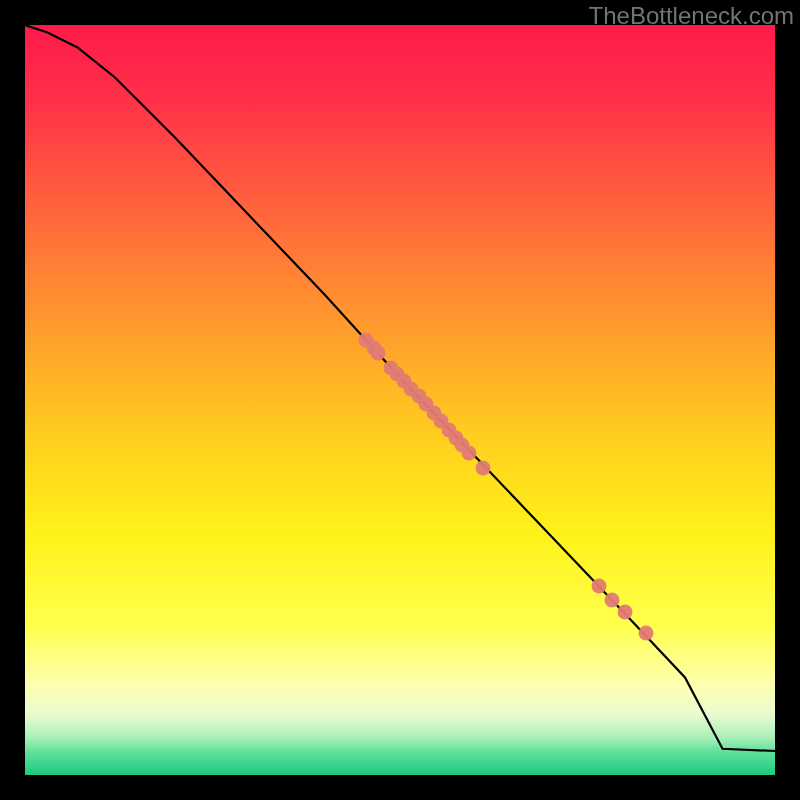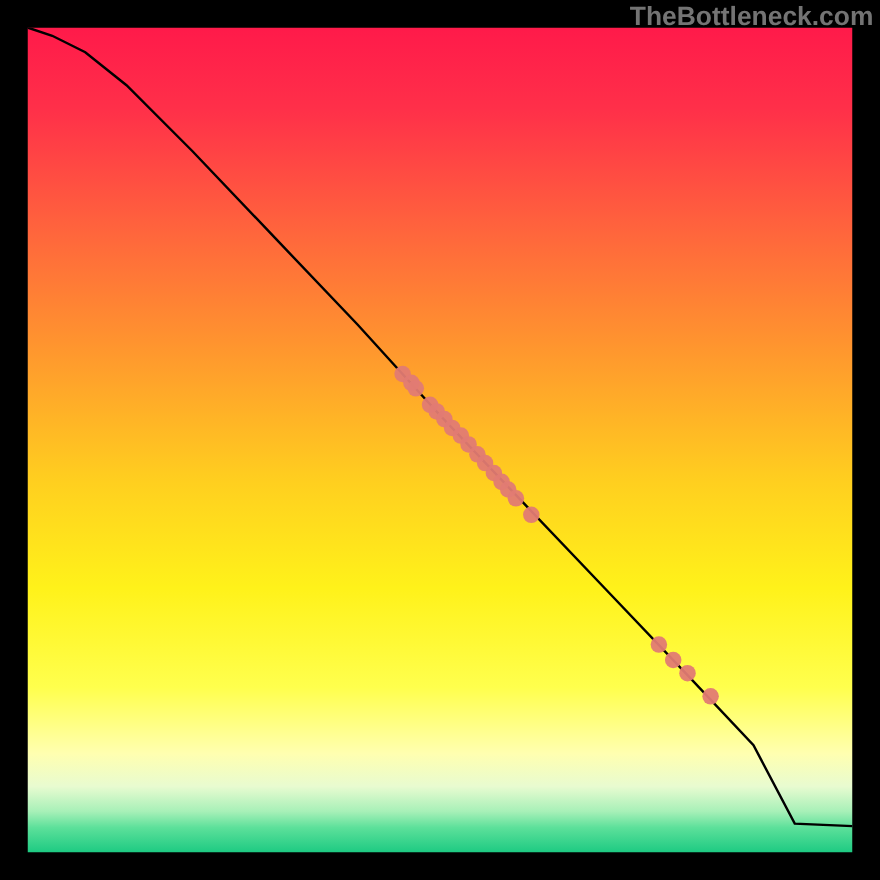--- a/index.html
+++ b/index.html
@@ -31,21 +31,21 @@
     top: 0;
     width: 100%;
     height: 100%;
     pointer-events: none;
   }
   .watermark {
     position: absolute;
     top: 2px;
     right: 6px;
     font-size: 24px;
-    font-weight: 700;
+    font-weight: 400;
     color: #747474;
     letter-spacing: 0px;
   }
   .dot {
     position: absolute;
     width: 15px;
     height: 15px;
     border-radius: 50%;
     background: #e17b73;
     transform: translate(-50%, -50%);

